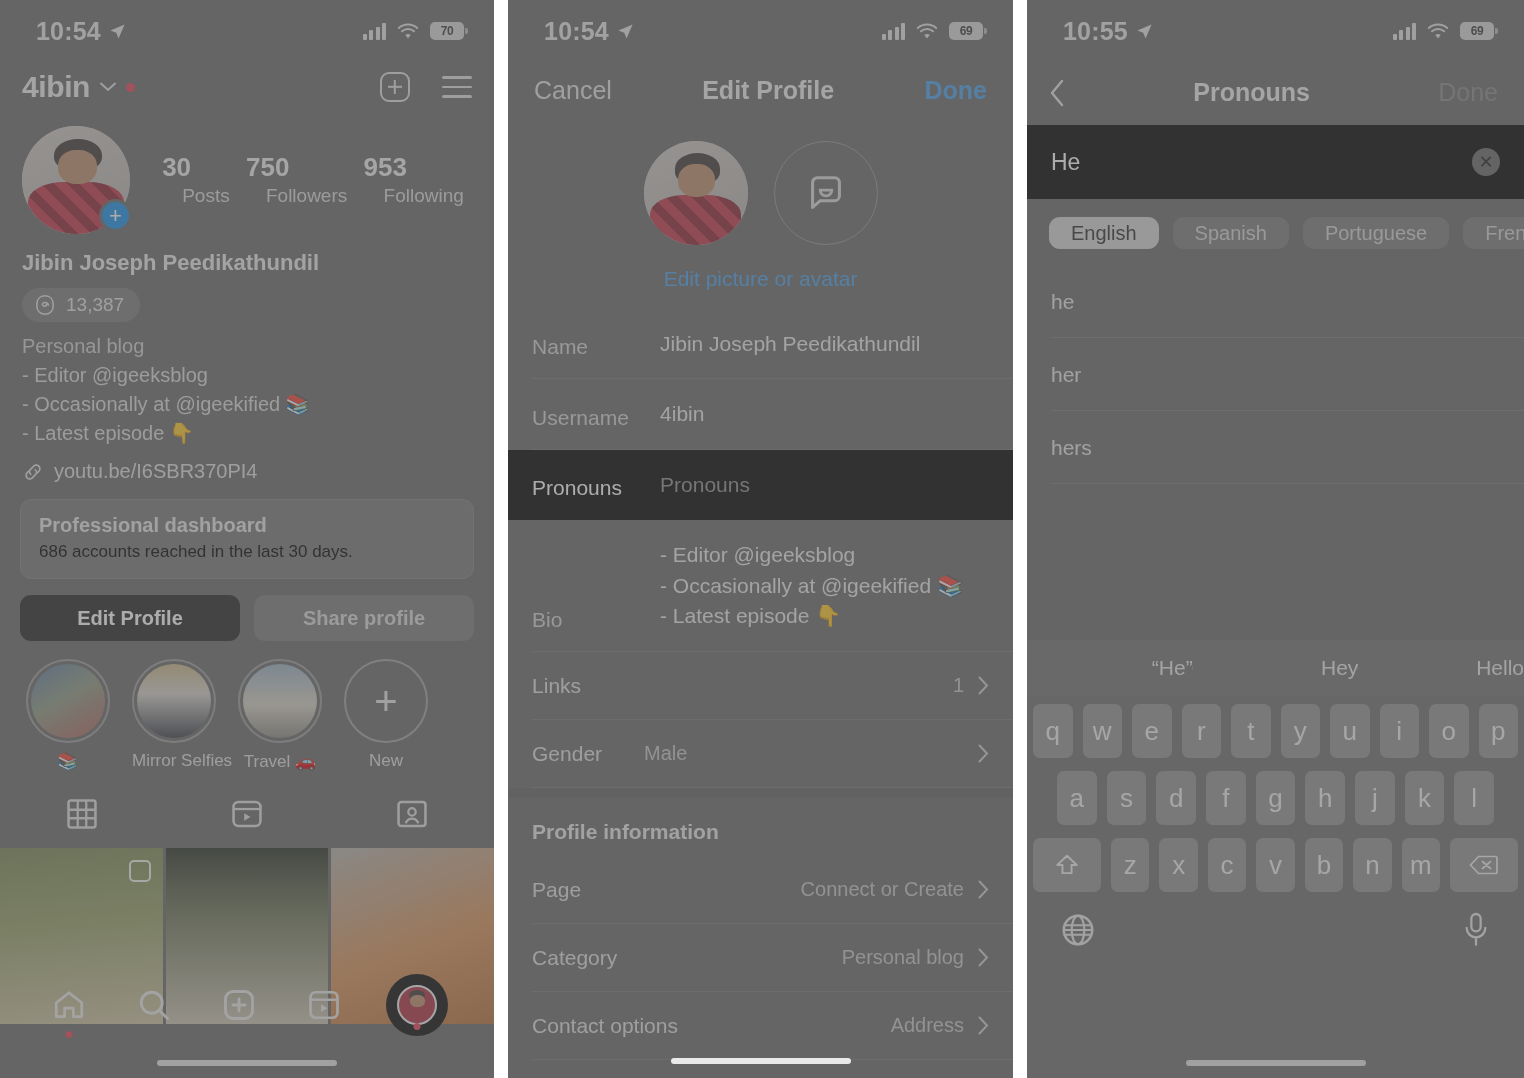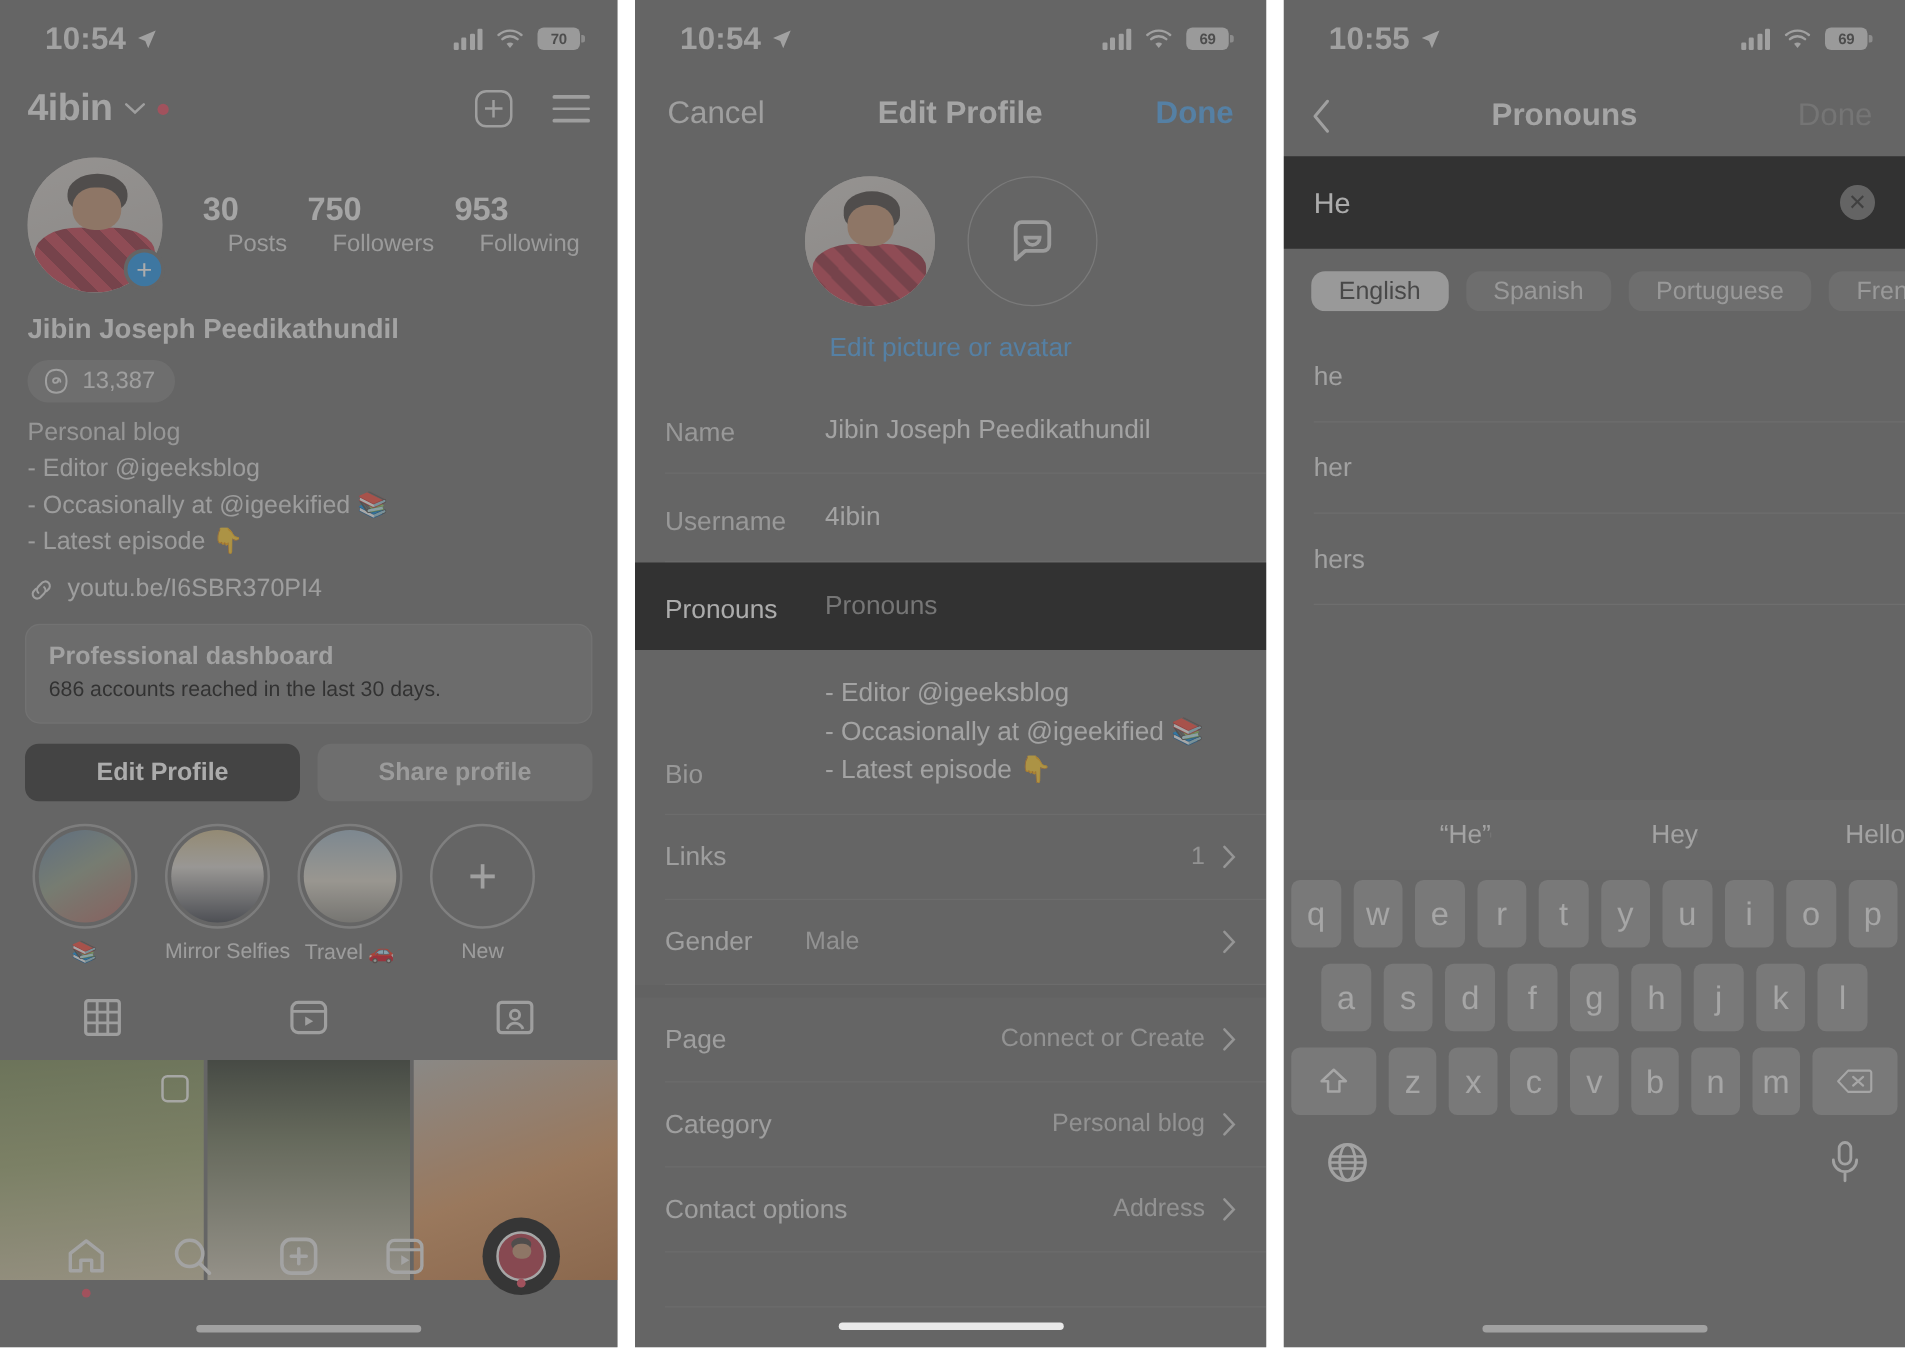--- a/index.html
+++ b/index.html
@@ -491,20 +491,21 @@
     <div class="rrow">
       <span class="k">Gender</span>
       <span class="v" style="margin-left:42px">Male</span>
       <span class="spacer"></span>
       <svg class="chev" viewBox="0 0 11 19">
         <path d="M1.5 1.5 9 9.5l-7.5 8" stroke="#cfcfcf" stroke-width="2" fill="none" stroke-linecap="round"></path>
         </svg>
     </div>
 
     <div class="sep"></div>
+    <div class="sechead">Profile information</div>
 
     <div class="rrow">
       <span class="k">Page</span>
       <span class="spacer"></span>
       <span class="v">Connect or Create</span>
       <svg class="chev" viewBox="0 0 11 19">
           <path d="M1.5 1.5 9 9.5l-7.5 8" stroke="#cfcfcf" stroke-width="2" fill="none" stroke-linecap="round"></path>
         </svg>
     </div>
     <div class="rrow">

